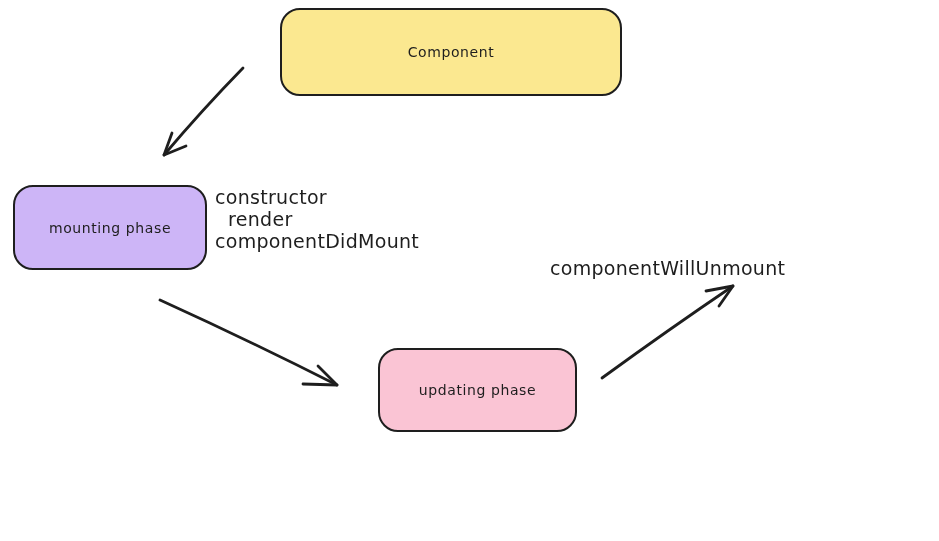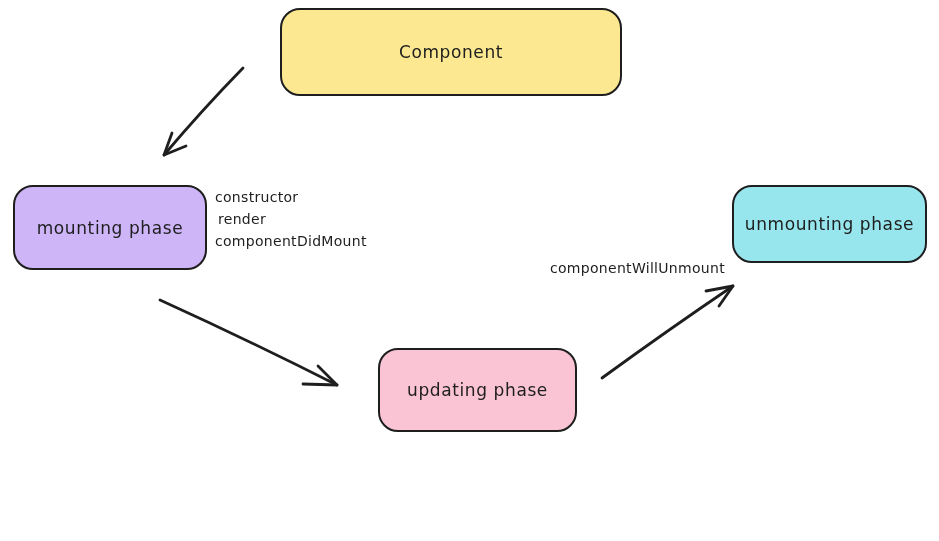--- a/index.html
+++ b/index.html
@@ -17,40 +17,40 @@
   .node {
     position: absolute;
     border: 2.5px solid #1e1e1e;
     border-radius: 20px;
     display: flex;
     align-items: center;
     justify-content: center;
     z-index: 2;
   }
   .node-label {
-    font-size: 17px;
+    font-size: 14px;
     letter-spacing: 0.6px;
     white-space: nowrap;
   }
   #node-component  { left: 280px; top: 8px;   width: 342px; height: 88px; }
   #node-mounting   { left: 13px;  top: 185px; width: 194px; height: 85px; }
   #node-updating   { left: 378px; top: 348px; width: 199px; height: 84px; text-align: center; }
   #node-unmounting { left: 732px; top: 185px; width: 195px; height: 78px; }
 
   
   .methods {
     position: absolute;
     z-index: 2;
-    font-size: 14px;
+    font-size: 19px;
     letter-spacing: 0.3px;
     line-height: 22px;
     white-space: nowrap;
   }
   #methods-mounting   { left: 215px; top: 186px; }
-  #methods-mounting .line-1 { margin-left: 3px; }
+  #methods-mounting .line-1 { margin-left: 13px; }
   #methods-updating   { left: 402px; top: 450px; line-height: 19px; }
   #methods-unmounting { left: 550px; top: 209px; margin-top: 48px; }
   .methods span { display: block; }
 
   
   svg.arrows {
     position: absolute;
     inset: 0;
     z-index: 1;
   }
@@ -87,23 +87,20 @@
   </div>
 
   <div class="node" id="node-mounting" style="background-color: rgb(205, 181, 247);">
     <span class="node-label">mounting phase</span>
   </div>
 
   <div class="node" id="node-updating" style="background-color: rgb(250, 196, 212);">
     <span class="node-label">updating phase</span>
   </div>
 
-  <div class="node" id="node-unmounting" style="background-color: rgb(151, 230, 238);">
-    <span class="node-label">unmounting phase</span>
-  </div>
 
   <div class="methods" id="methods-mounting">
     <span class="line-0">constructor</span>
     <span class="line-1">render</span>
     <span class="line-2">componentDidMount</span>
   </div>
 
   <div class="methods" id="methods-updating">
   </div>
 

